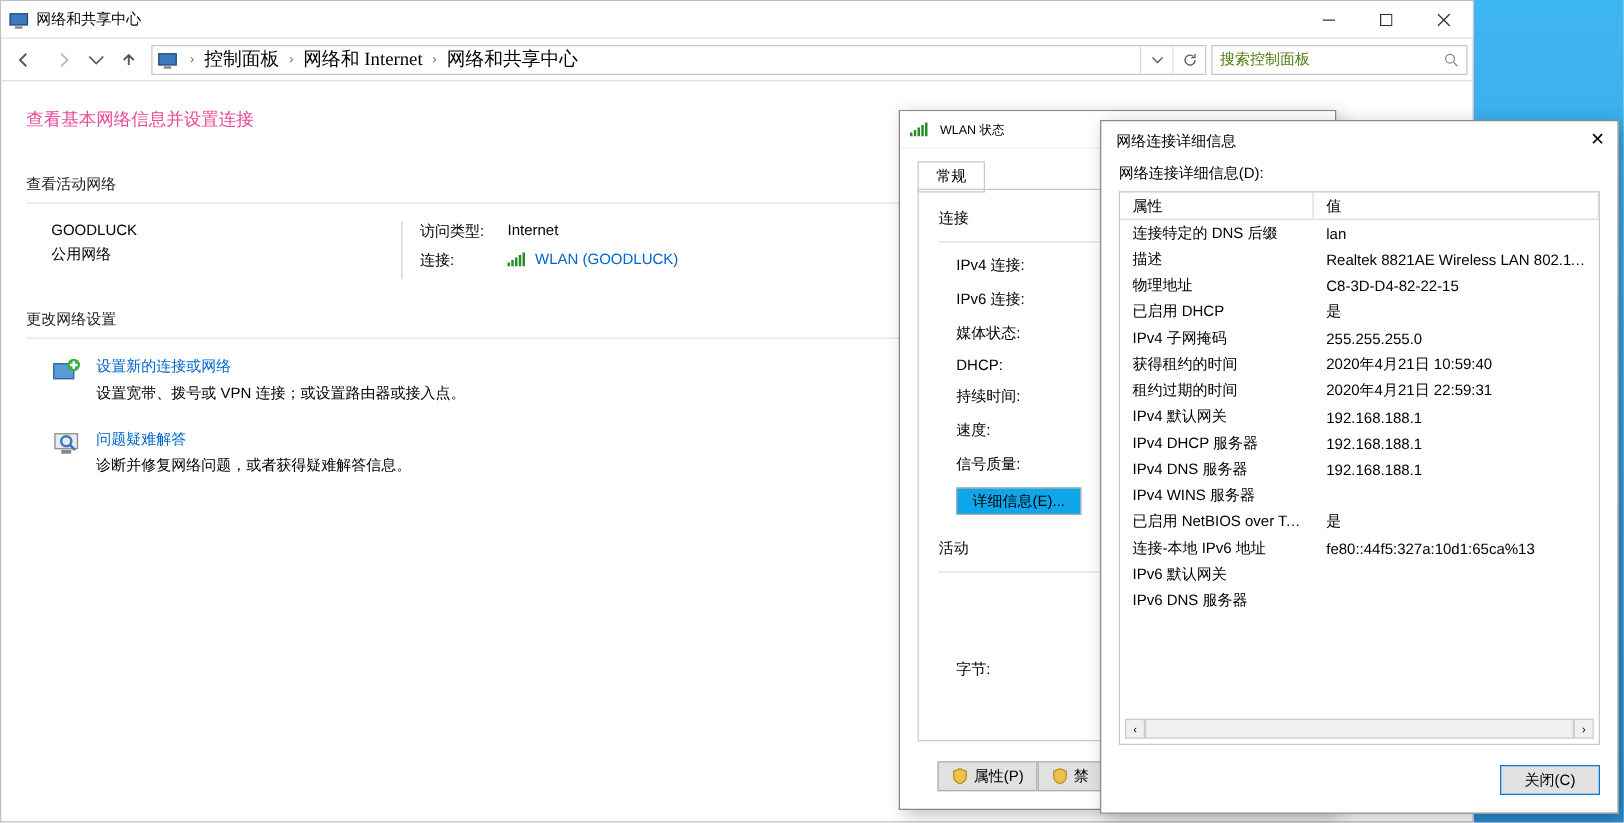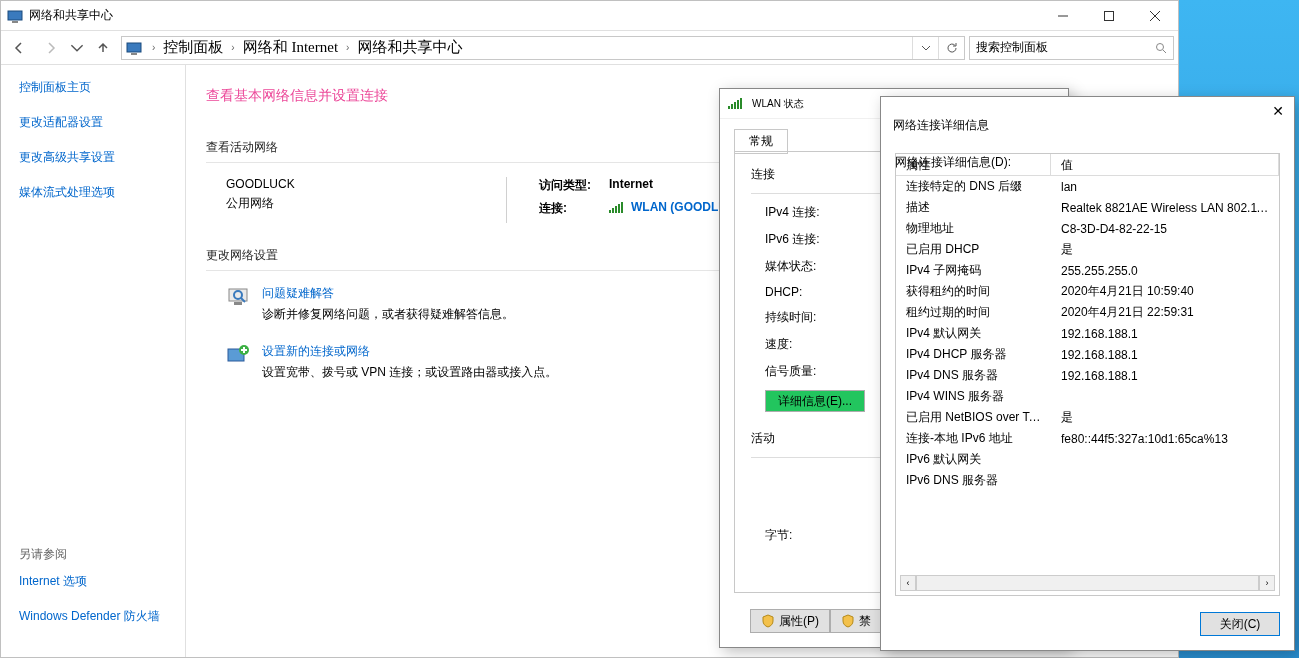--- a/index.html
+++ b/index.html
@@ -19,39 +19,39 @@
 
 .addrbar { height:34px; display:flex; align-items:center; border-bottom:1px solid #e0e0e0; padding:0 4px; gap:4px; }
 .navbtn { width:28px; height:26px; display:flex; align-items:center; justify-content:center; color:#555; }
 .navbtn svg { width:14px; height:14px; }
 .breadcrumbs { flex:1; height:24px; border:1px solid #c8c8c8; display:flex; align-items:center; padding-left:4px; gap:2px; }
 .breadcrumbs .bicon { width:16px; height:16px; margin-right:4px; }
 .crumb { font-size:15px; color:#000; padding:0 2px;font-family:Liberation Serif, serif; }
 .caret { font-size:10px; color:#666; padding:0 4px; }
 .bc-right { margin-left:auto; display:flex; }
 .bc-btn { width:26px; height:22px; display:flex; align-items:center; justify-content:center; border-left:1px solid #ddd; }
-.searchbox { width:205px; height:24px; border:1px solid #c8c8c8; display:flex; align-items:center; padding:0 6px; color:#000000; }
+.searchbox { width:205px; height:24px; border:1px solid #c8c8c8; display:flex; align-items:center; padding:0 6px; color:#4d7c0f; }
 .searchbox span { flex:1; }
 .searchbox svg { width:12px; height:12px; }
 
 .cp-body { display:flex; height:calc(100% - 64px); }
 .sidebar { width:185px; border-right:1px solid #e0e0e0; padding:14px 18px; }
 .sidebar .link { display:block; color:#0066cc; font-size:12px; margin-bottom:18px; cursor:pointer; }
 .sidebar .refs { position:absolute; bottom:14px; left:18px; }
 .sidebar .refs-title { color:#666; margin-bottom:10px; }
 
 .content { flex:1; padding:22px 20px; }
 .content h1 { font-size:14px; color:#ec4899; font-weight:normal; margin-bottom:34px; }
 .section-label { font-size:12px; color:#222; padding-bottom:6px; border-bottom:1px solid #e5e5e5; margin-bottom:14px; }
 
 .network-row { display:flex; margin-left:20px; margin-bottom:24px; }
 .network-left { width:280px; }
 .network-name { font-weight:normal; font-size:12px; }
 .network-type { font-size:12px; margin-top:4px; }
-.network-right { border-left:1px solid #d0d0d0; padding-left:32px;font-weight:bold; }
+.network-right { border-left:1px solid #d0d0d0; padding-left:14px; }
 .nr-row { display:flex; margin-bottom:6px; }
 .nr-label { width:70px; }
 .nr-value { }
 .wlan-link { color:#0066cc; display:inline-flex; align-items:center; gap:4px; }
 .sigbars { display:inline-flex; align-items:flex-end; gap:1px; margin-right:4px; }
 .sigbars span { width:2px; background:#2a8b2a; display:inline-block; }
 
 .settings-item { display:flex; gap:12px; margin-left:20px; margin-bottom:20px; }
 .settings-item .ico { width:24px; height:24px; flex-shrink:0; }
 .settings-item .tlink { color:#0066cc; margin-bottom:4px; display:inline-block; }
@@ -61,28 +61,28 @@
 .dlg { position:absolute; background:#fff; border:1px solid #888; box-shadow:4px 4px 14px rgba(0,0,0,.25); }
 .dlg-wlan { left:719px; top:88px; width:350px; height:560px; }
 .dlg .dlg-title { height:30px; display:flex; align-items:center; background:#fff; border-bottom:1px solid #f0f0f0; padding-left:8px; gap:6px; }
 .dlg .dlg-title .txt { font-size:10px; }
 .tab { position:absolute; top:40px; left:14px; border:1px solid #c8c8c8; padding:3px 14px; font-size:12px; background:#fff; }
 .dlg-body { position:absolute; left:14px; top:62px; right:14px; bottom:54px; border:1px solid #c8c8c8; border-top:1px solid #c8c8c8; padding:14px 16px; }
 .dlg-section { font-size:12px; margin-bottom:10px; }
 .dlg-row { display:flex; margin-bottom:10px; font-size:12px; }
 .dlg-row .l { width:100px; padding-left:14px; }
 .dlg-row .r { flex:1; text-align:right; }
-.details-btn { position:absolute; left:30px; top:234px; width:100px; height:22px; border:1px solid #adadad; background:#22c55e; font-size:12px; text-align:center; line-height:20px; }
+.details-btn { position:absolute; left:30px; top:234px; width:100px; height:22px; border:1px solid #adadad; background:#0ea5e9; font-size:12px; text-align:center; line-height:20px; }
 .dlg-buttons { position:absolute; bottom:14px; left:30px; display:flex; }
 .dlg-btn { height:24px; border:1px solid #adadad; background:#e1e1e1; font-size:12px; display:flex; align-items:center; padding:0 10px; gap:4px; }
 
 
 .dlg-details { left:880px; top:96px; width:415px; height:555px; }
 .dlg-details .close { position:absolute; top:6px; right:10px; font-size:14px; }
-.dlg-details .dlg-title2 { font-size:12px; padding:20px 12px; }
+.dlg-details .dlg-title2 { font-size:12px; padding:8px 12px; }
 .dlg-details .label { font-size:12px; padding:0 14px 6px; }
 .det-table { position:absolute; left:14px; top:56px; right:14px; bottom:54px; border:1px solid #c8c8c8; overflow:hidden; }
 .det-header { display:flex; border-bottom:1px solid #dcdcdc; height:22px; }
 .det-header .col { padding:3px 10px; font-size:12px; border-right:1px solid #dcdcdc; }
 .col-prop { width:155px; }
 .col-val { flex:1; }
 .det-rows { }
 .det-row { display:flex; height:21px; align-items:center; font-size:12px; }
 .det-row .col { padding:0 10px; overflow:hidden; white-space:nowrap; text-overflow:ellipsis; }
 .det-row.selected { background:#0078d7; color:#fff; }
@@ -177,31 +177,20 @@
     <div class="searchbox">
       <span>搜索控制面板</span>
       <svg viewBox="0 0 12 12">
           <circle cx="5" cy="5" r="3.5" fill="none" stroke="#888"></circle>
           <line x1="8" y1="8" x2="11" y2="11" stroke="#888"></line>
         </svg>
     </div>
   </div>
 
   <div class="cp-body">
-    <div class="sidebar">
-      <a class="link">控制面板主页</a>
-      <a class="link">更改适配器设置</a>
-      <a class="link">更改高级共享设置</a>
-      <a class="link">媒体流式处理选项</a>
-      <div class="refs">
-        <div class="refs-title">另请参阅</div>
-        <a class="link">Internet 选项</a>
-        <a class="link">Windows Defender 防火墙</a>
-      </div>
-    </div>
 
     <div class="content">
       <h1>查看基本网络信息并设置连接</h1>
       <div class="section-label">查看活动网络</div>
       <div class="network-row">
         <div class="network-left">
           <div class="network-name">GOODLUCK</div>
           <div class="network-type">公用网络</div>
         </div>
         <div class="network-right">
@@ -224,43 +213,43 @@
               </a>
             </div>
           </div>
         </div>
       </div>
 
       <div class="section-label">更改网络设置</div>
       <div class="settings-item">
         <div class="ico">
             <svg viewBox="0 0 24 24">
+              <rect x="2" y="6" width="16" height="12" fill="#5a9bd5" stroke="#2a5a9b"></rect>
+              <circle cx="18" cy="7" r="5" fill="#3cb043"></circle>
+              <line x1="18" y1="4" x2="18" y2="10" stroke="#fff" stroke-width="2"></line>
+              <line x1="15" y1="7" x2="21" y2="7" stroke="#fff" stroke-width="2"></line>
+            </svg>
+          </div>
+        <div>
+          <span class="tlink">设置新的连接或网络</span>
+          <div class="desc">设置宽带、拨号或 VPN 连接；或设置路由器或接入点。</div>
+        </div>
+      </div>
+      <div class="settings-item">
+        <div class="ico">
+            <svg viewBox="0 0 24 24">
               <rect x="3" y="4" width="18" height="12" fill="#eaeaea" stroke="#888"></rect>
               <rect x="8" y="17" width="8" height="3" fill="#888"></rect>
               <circle cx="12" cy="10" r="4" fill="none" stroke="#3a7abd" stroke-width="2"></circle>
               <line x1="15" y1="13" x2="19" y2="17" stroke="#3a7abd" stroke-width="2"></line>
             </svg>
           </div>
         <div>
           <span class="tlink">问题疑难解答</span>
           <div class="desc">诊断并修复网络问题，或者获得疑难解答信息。</div>
-        </div>
-      </div>
-      <div class="settings-item">
-        <div class="ico">
-            <svg viewBox="0 0 24 24">
-              <rect x="2" y="6" width="16" height="12" fill="#5a9bd5" stroke="#2a5a9b"></rect>
-              <circle cx="18" cy="7" r="5" fill="#3cb043"></circle>
-              <line x1="18" y1="4" x2="18" y2="10" stroke="#fff" stroke-width="2"></line>
-              <line x1="15" y1="7" x2="21" y2="7" stroke="#fff" stroke-width="2"></line>
-            </svg>
-          </div>
-        <div>
-          <span class="tlink">设置新的连接或网络</span>
-          <div class="desc">设置宽带、拨号或 VPN 连接；或设置路由器或接入点。</div>
         </div>
       </div>
     </div>
   </div>
 </div>
 
 <div class="dlg dlg-wlan">
   <div class="dlg-title">
     <span class="sigbars">
         <span style="height:3px"></span>

